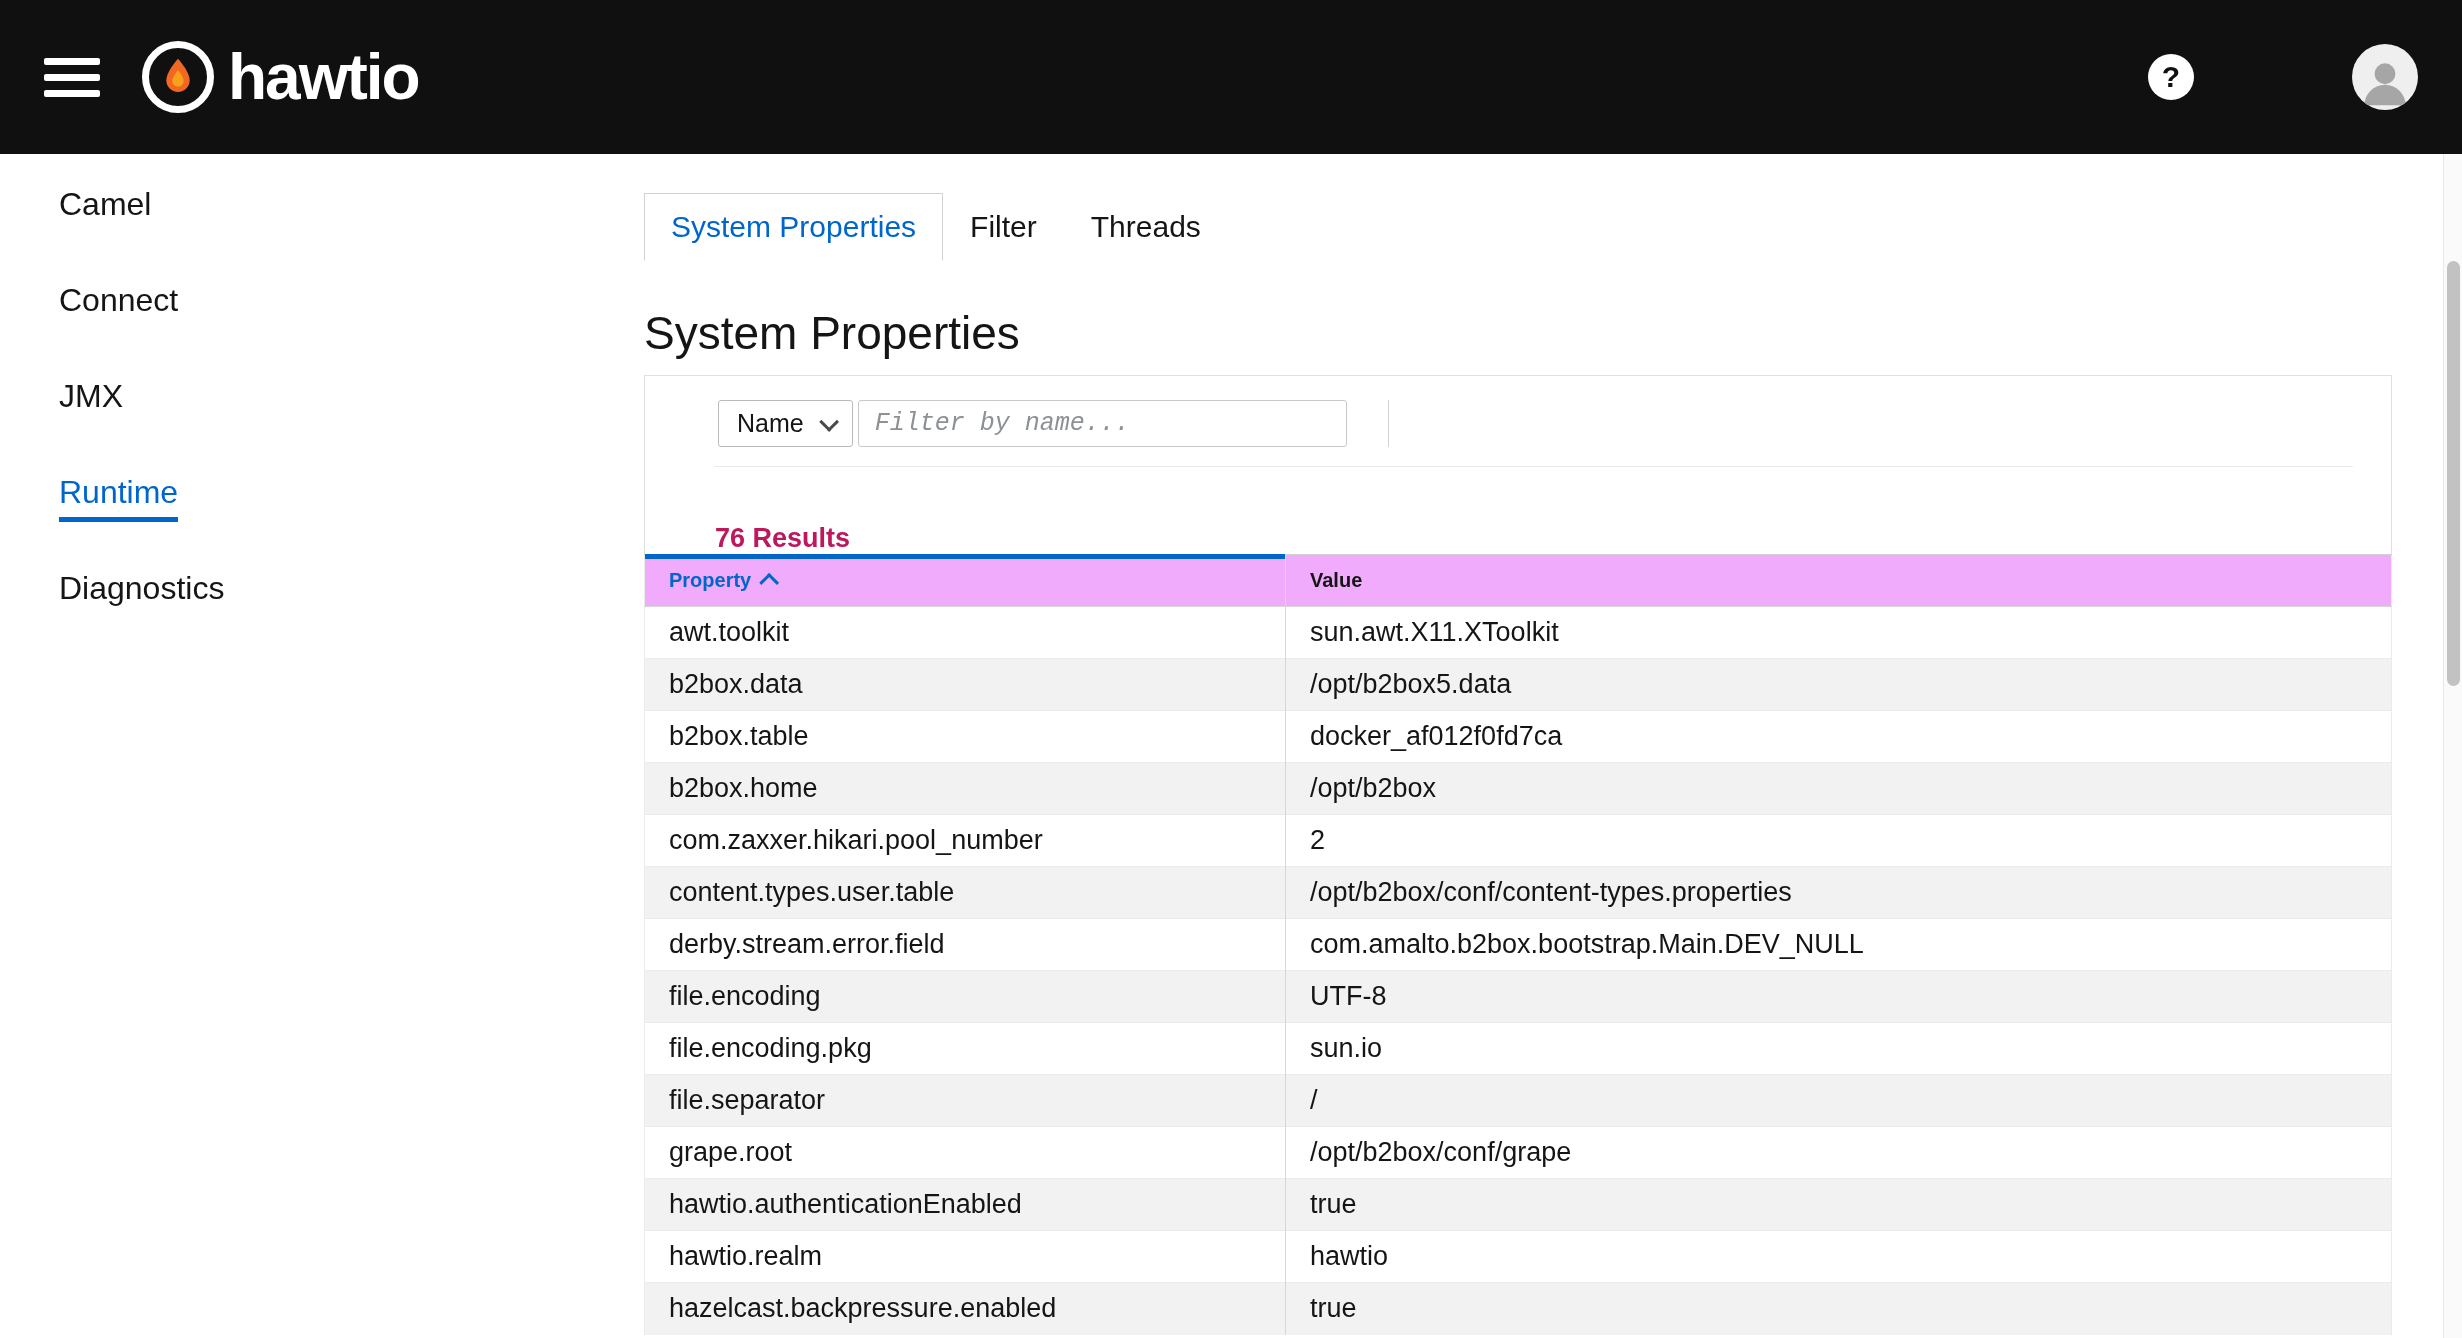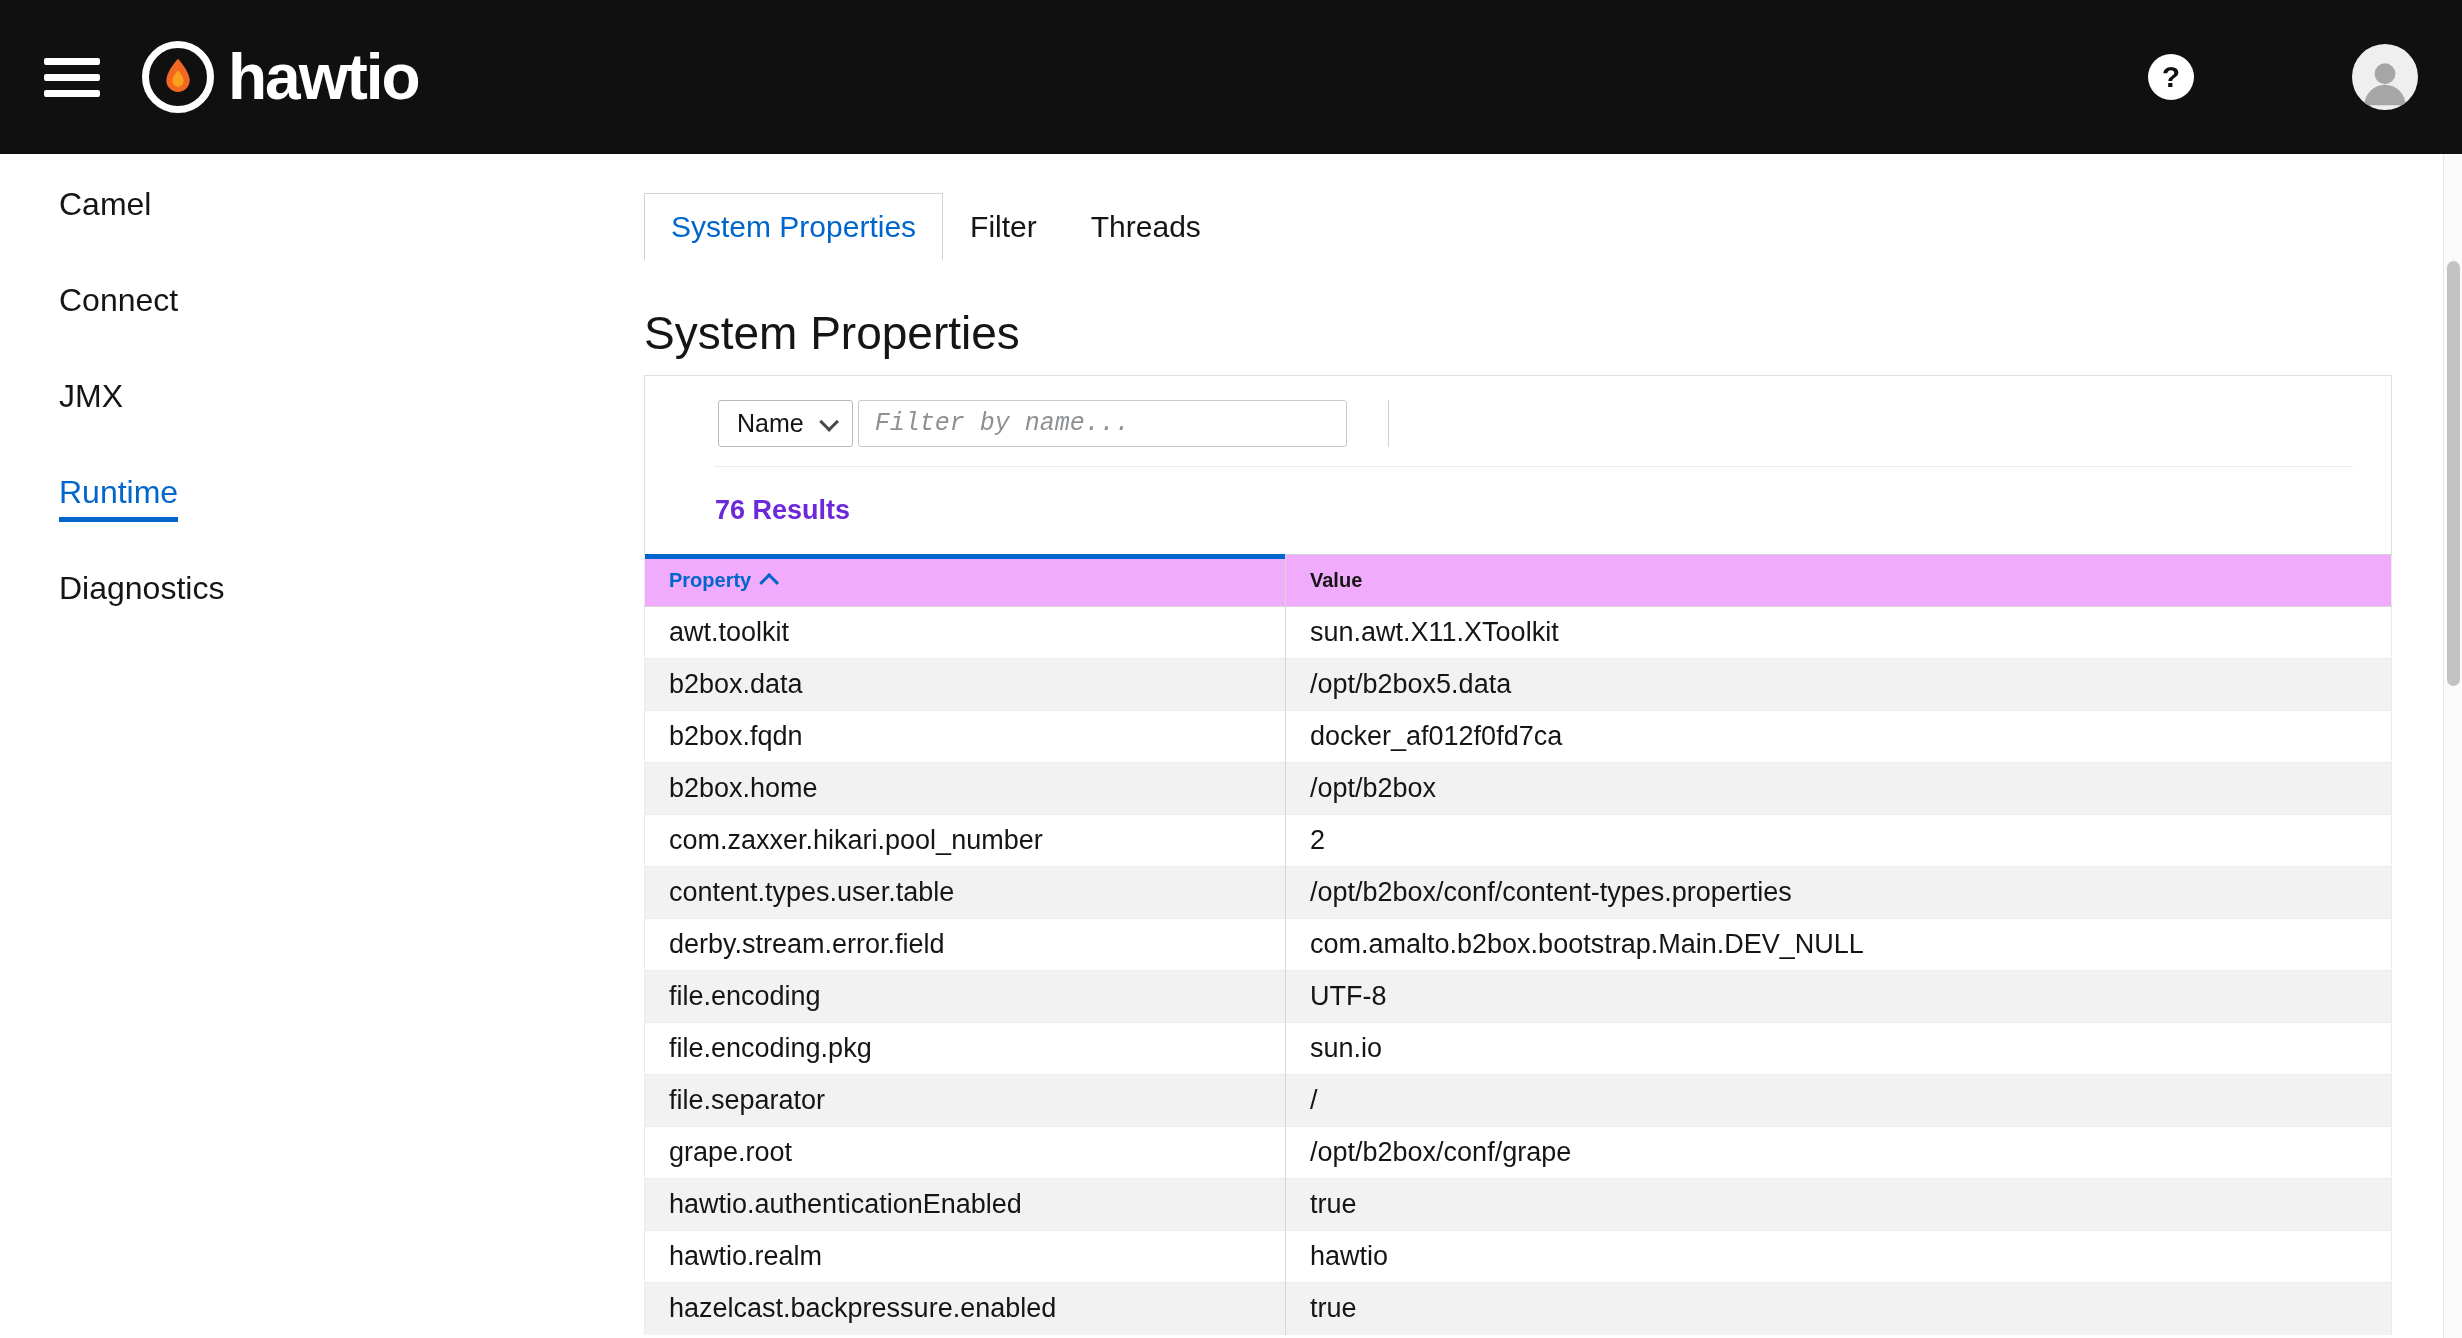--- a/index.html
+++ b/index.html
@@ -93,22 +93,22 @@
   }
   .filter-input {
     height: 47px; width: 489px; box-sizing: border-box; margin-left: 5px;
     border: 1px solid #c9c9c9; border-radius: 3px; padding: 0 16px;
     font-size: 25px; font-family: Liberation Mono, monospace; color: #151515;
   }
   .filter-input::placeholder { font-style: italic; color: #8d9194; opacity: 1; }
   .v-divider { width: 1px; height: 47px; background: #d2d2d2; margin-left: 41px; }
   .toolbar-sep { height: 1px; background: #ebebeb; margin: 0 38px; }
   .results-row {
-    height: 87px; display: flex; align-items: center; padding-left: 39px;
-    font-size: 27px; font-weight: 700; color: #6d28d9;
+    height: 87px; display: flex; align-items: flex-end; padding-left: 39px;
+    font-size: 27px; font-weight: 700; color: #be185d;
   }
 
   
   .props-table {
     width: 1748px; border-collapse: collapse; table-layout: fixed;
     border-left: 1px solid #ebebeb; border-right: 1px solid #ebebeb;
   }
   .props-table th {
     position: relative; height: 52px; background: #f0abfc;
     font-size: 20px; font-weight: 700; text-align: left; padding: 0 0 0 24px;
@@ -235,21 +235,21 @@
     <tbody>
         <tr>
           <td class="col-prop">awt.toolkit</td>
           <td class="col-value">sun.awt.X11.XToolkit</td>
         </tr>
         <tr>
           <td class="col-prop">b2box.data</td>
           <td class="col-value">/opt/b2box5.data</td>
         </tr>
         <tr>
-          <td class="col-prop">b2box.fqdn</td>
+          <td class="col-prop">b2box.table</td>
           <td class="col-value">docker_af012f0fd7ca</td>
         </tr>
         <tr>
           <td class="col-prop">b2box.home</td>
           <td class="col-value">/opt/b2box</td>
         </tr>
         <tr>
           <td class="col-prop">com.zaxxer.hikari.pool_number</td>
           <td class="col-value">2</td>
         </tr>

